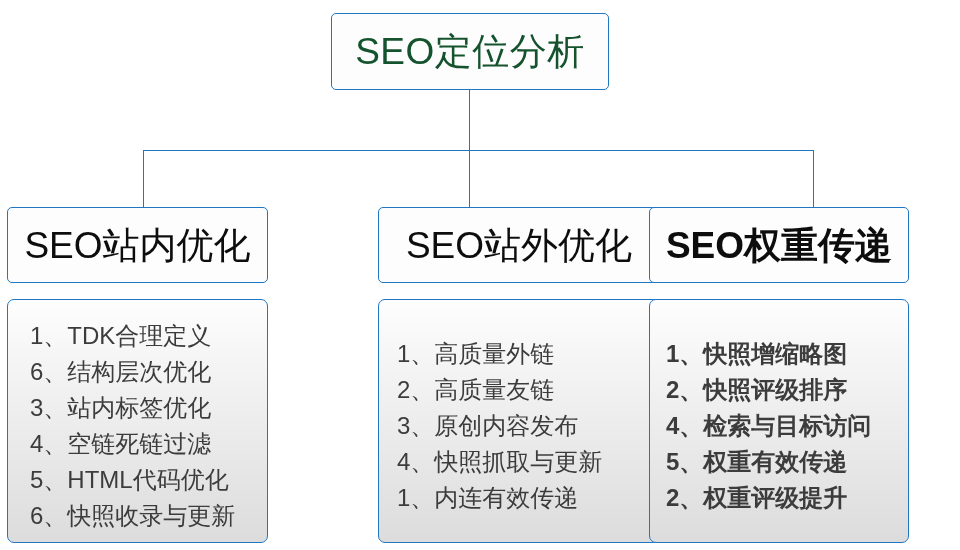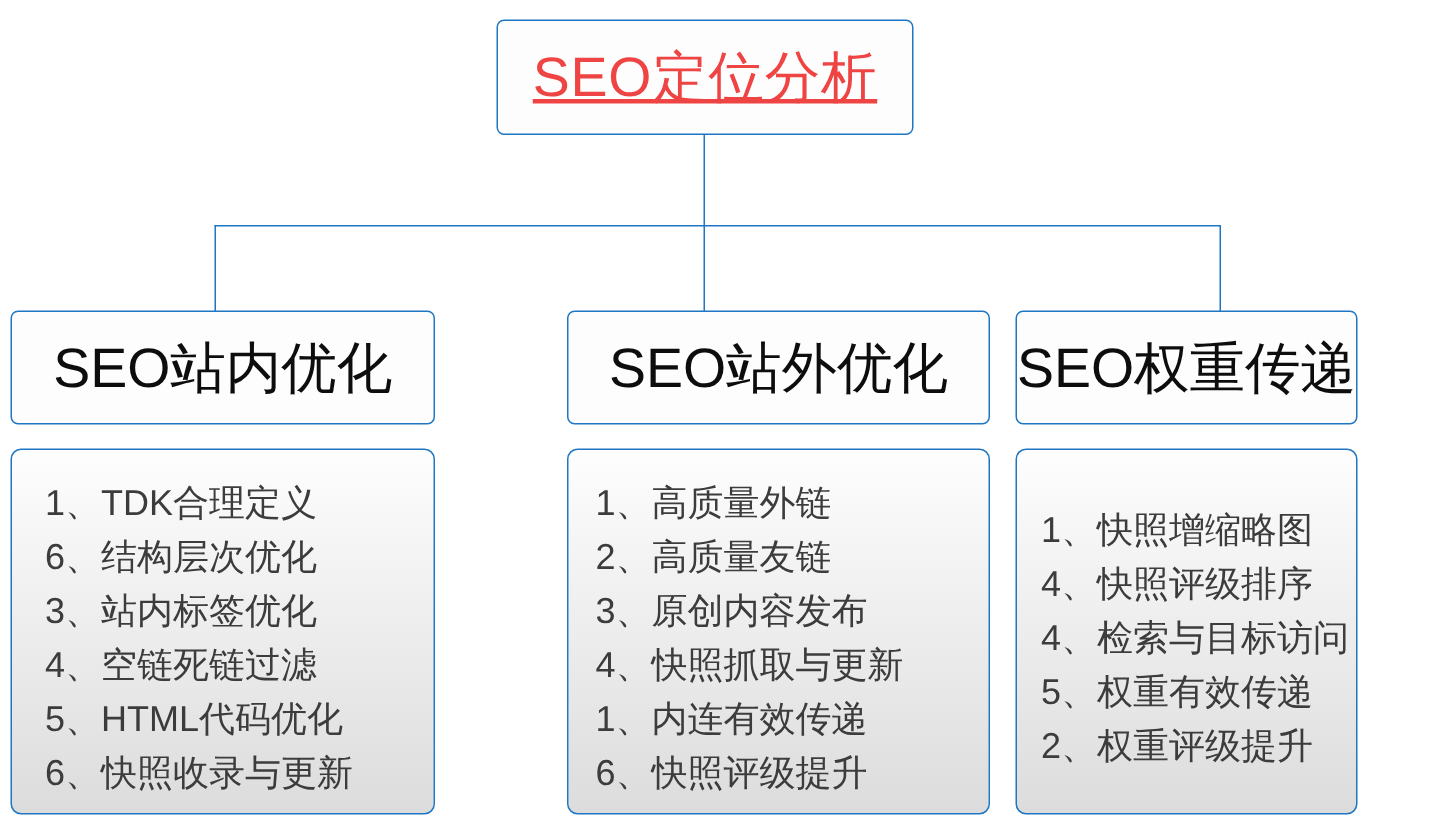--- a/index.html
+++ b/index.html
@@ -30,46 +30,45 @@
     box-sizing: border-box;
     border: 1.4px solid #1f77c4;
     border-radius: 5px;
     background: #fdfdfd;
     display: flex;
     align-items: center;
     justify-content: center;
   }
   .root-box .label {
     font-size: 37px;
-    color: #ef4444;
+    color: #14532d;
     letter-spacing: 0.5px;
     line-height: 1;
     white-space: nowrap;
-    text-decoration: underline;
   }
 
   
   .conn {
     position: absolute;
     background: #1f77c4;
   }
   .conn-v-root   { left: 469px; top: 90px;  width: 1.4px; height: 61px; }
   .conn-h-bus    { left: 143px; top: 150px; width: 671px; height: 1.4px; }
   .conn-v-left   { left: 143px; top: 150px; width: 1.4px; height: 58px; }
   .conn-v-mid    { left: 469px; top: 150px; width: 1.4px; height: 58px; }
   .conn-v-right  { left: 813px; top: 150px; width: 1.4px; height: 58px; }
 
   
   .column {
     position: absolute;
     top: 207px;
   }
-  .col-1 { left: 7px;   width: 283px; }
+  .col-1 { left: 7px;   width: 261px; }
   .col-2 { left: 330px; width: 282px; padding-left: 48px; }
-  .col-3 { left: 677px; width: 228px; }
+  .col-3 { left: 649px; width: 260px; font-weight: bold; }
 
   .col-header {
     box-sizing: border-box;
     height: 76px;
     border: 1.4px solid #1f77c4;
     border-radius: 5px;
     background: #fdfdfd;
     display: flex;
     align-items: center;
     justify-content: center;
@@ -137,30 +136,29 @@
   <div class="column col-2">
     <div class="col-header">
       <span class="label">SEO站外优化</span>
     </div>
     <div class="col-list">
       <div class="list-item">1、高质量外链</div>
       <div class="list-item">2、高质量友链</div>
       <div class="list-item">3、原创内容发布</div>
       <div class="list-item">4、快照抓取与更新</div>
       <div class="list-item">1、内连有效传递</div>
-      <div class="list-item">6、快照评级提升</div>
     </div>
   </div>
 
   <div class="column col-3">
     <div class="col-header">
       <span class="label">SEO权重传递</span>
     </div>
     <div class="col-list">
       <div class="list-item">1、快照增缩略图</div>
-      <div class="list-item">4、快照评级排序</div>
+      <div class="list-item">2、快照评级排序</div>
       <div class="list-item">4、检索与目标访问</div>
       <div class="list-item">5、权重有效传递</div>
       <div class="list-item">2、权重评级提升</div>
     </div>
   </div>
 
 </div>
 
 </body></html>

